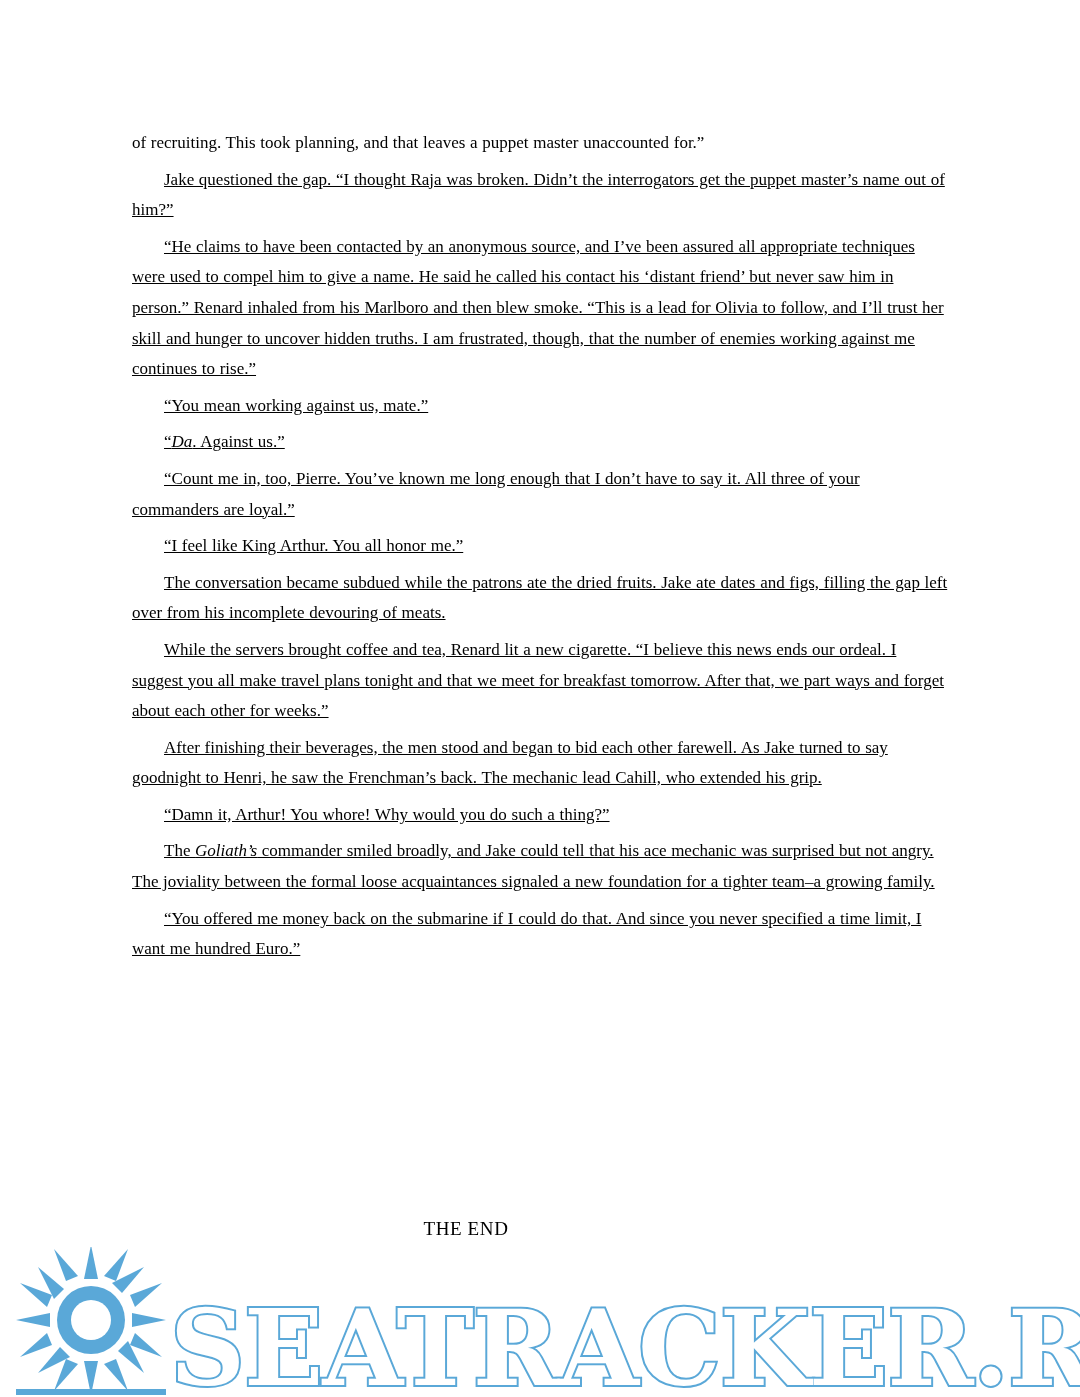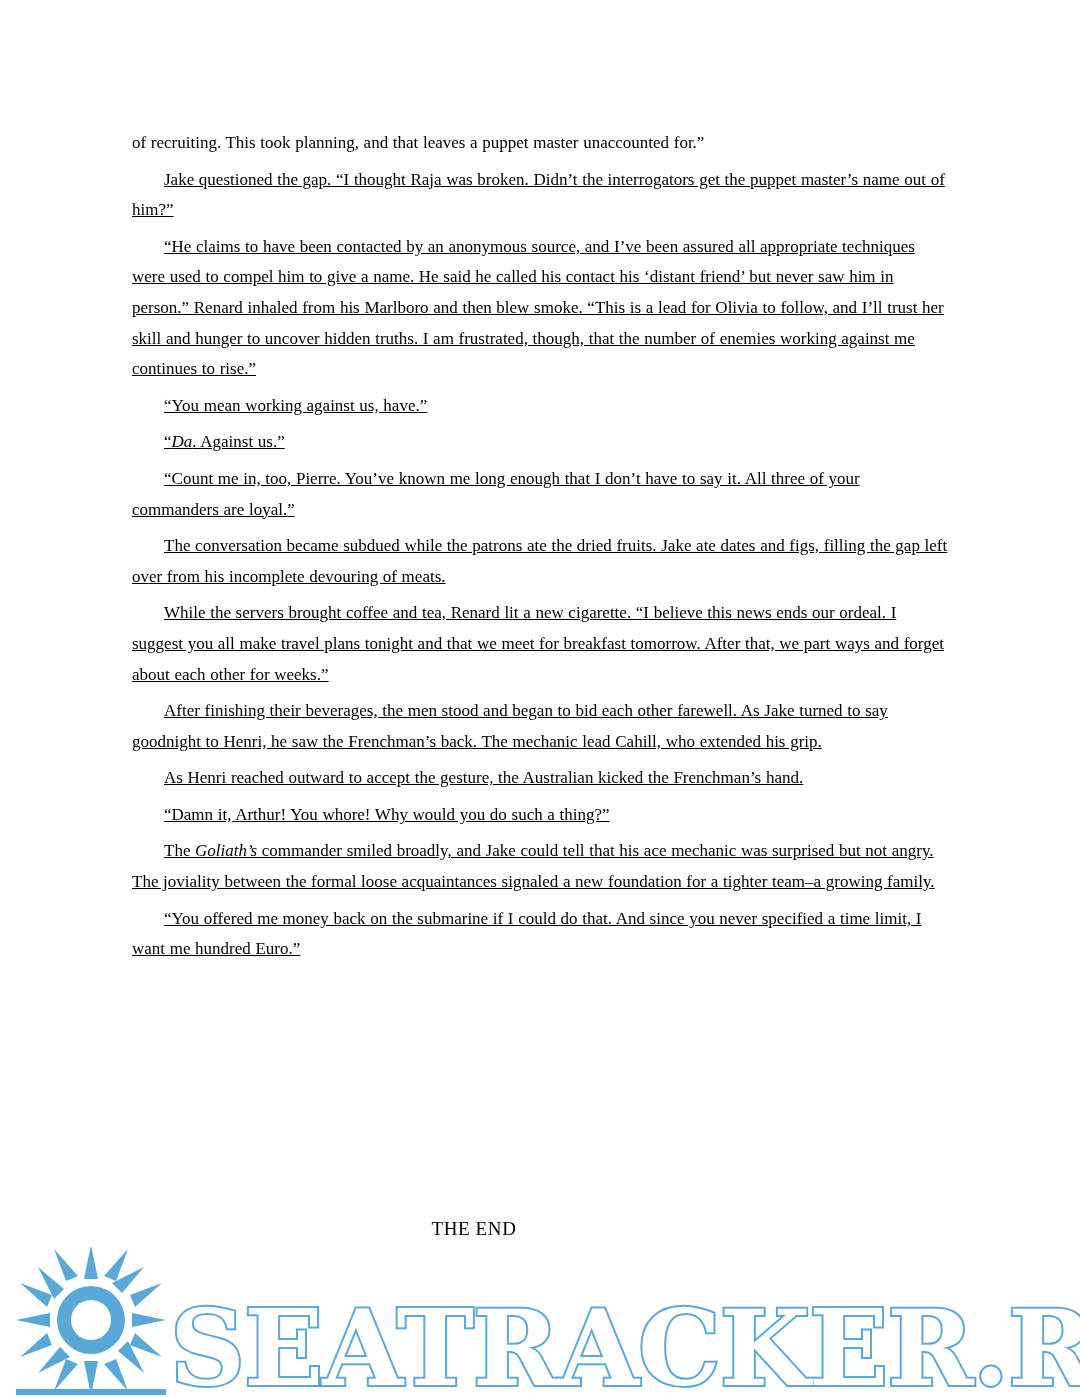--- a/index.html
+++ b/index.html
@@ -46,21 +46,20 @@
   }
   .the-end {
     position: absolute;
     left: 0;
     top: 1218px;
     width: 932px;
     text-align: center;
     font-size: 19px;
     letter-spacing: 0.6px;
     font-family: "Liberation Serif", serif;
-    margin-left: 8px;
   }
   
   .watermark {
     position: absolute;
     left: 0;
     bottom: 0px;
     width: 1080px;
     height: 150px;
     overflow: hidden;
   }
@@ -100,27 +99,27 @@
 </style>
 </head>
 <body>
 
 <div class="page">
 
   <div class="text-column">
       <p class="para">of recruiting. This took planning, and that leaves a puppet master unaccounted for.”</p>
       <p class="para indent">Jake questioned the gap. “I thought Raja was broken. Didn’t the interrogators get the puppet master’s name out of him?”</p>
       <p class="para indent">“He claims to have been contacted by an anonymous source, and I’ve been assured all appropriate techniques were used to compel him to give a name. He said he called his contact his ‘distant friend’ but never saw him in person.” Renard inhaled from his Marlboro and then blew smoke. “This is a lead for Olivia to follow, and I’ll trust her skill and hunger to uncover hidden truths. I am frustrated, though, that the number of enemies working against me continues to rise.”</p>
-      <p class="para indent">“You mean working against us, have.”</p>
+      <p class="para indent">“You mean working against us, mate.”</p>
       <p class="para indent">“<em>Da</em>. Against us.”</p>
       <p class="para indent">“Count me in, too, Pierre. You’ve known me long enough that I don’t have to say it. All three of your commanders are loyal.”</p>
+      <p class="para indent">“I feel like King Arthur. You all honor me.”</p>
       <p class="para indent">The conversation became subdued while the patrons ate the dried fruits. Jake ate dates and figs, filling the gap left over from his incomplete devouring of meats.</p>
       <p class="para indent">While the servers brought coffee and tea, Renard lit a new cigarette. “I believe this news ends our ordeal. I suggest you all make travel plans tonight and that we meet for breakfast tomorrow. After that, we part ways and forget about each other for weeks.”</p>
       <p class="para indent">After finishing their beverages, the men stood and began to bid each other farewell. As Jake turned to say goodnight to Henri, he saw the Frenchman’s back. The mechanic lead Cahill, who extended his grip.</p>
-      <p class="para indent">As Henri reached outward to accept the gesture, the Australian kicked the Frenchman’s hand.</p>
       <p class="para indent">“Damn it, Arthur! You whore! Why would you do such a thing?”</p>
       <p class="para indent">The <em>Goliath’s</em> commander smiled broadly, and Jake could tell that his ace mechanic was surprised but not angry. The joviality between the formal loose acquaintances signaled a new foundation for a tighter team–a growing family.</p>
       <p class="para indent">“You offered me money back on the submarine if I could do that. And since you never specified a time limit, I want me hundred Euro.”</p>
     </div>
 
   <div class="the-end">THE END</div>
 
   <div class="watermark">
     <svg class="wm-sun" viewBox="0 0 150 150">
       <g fill="#5aa8d8">

